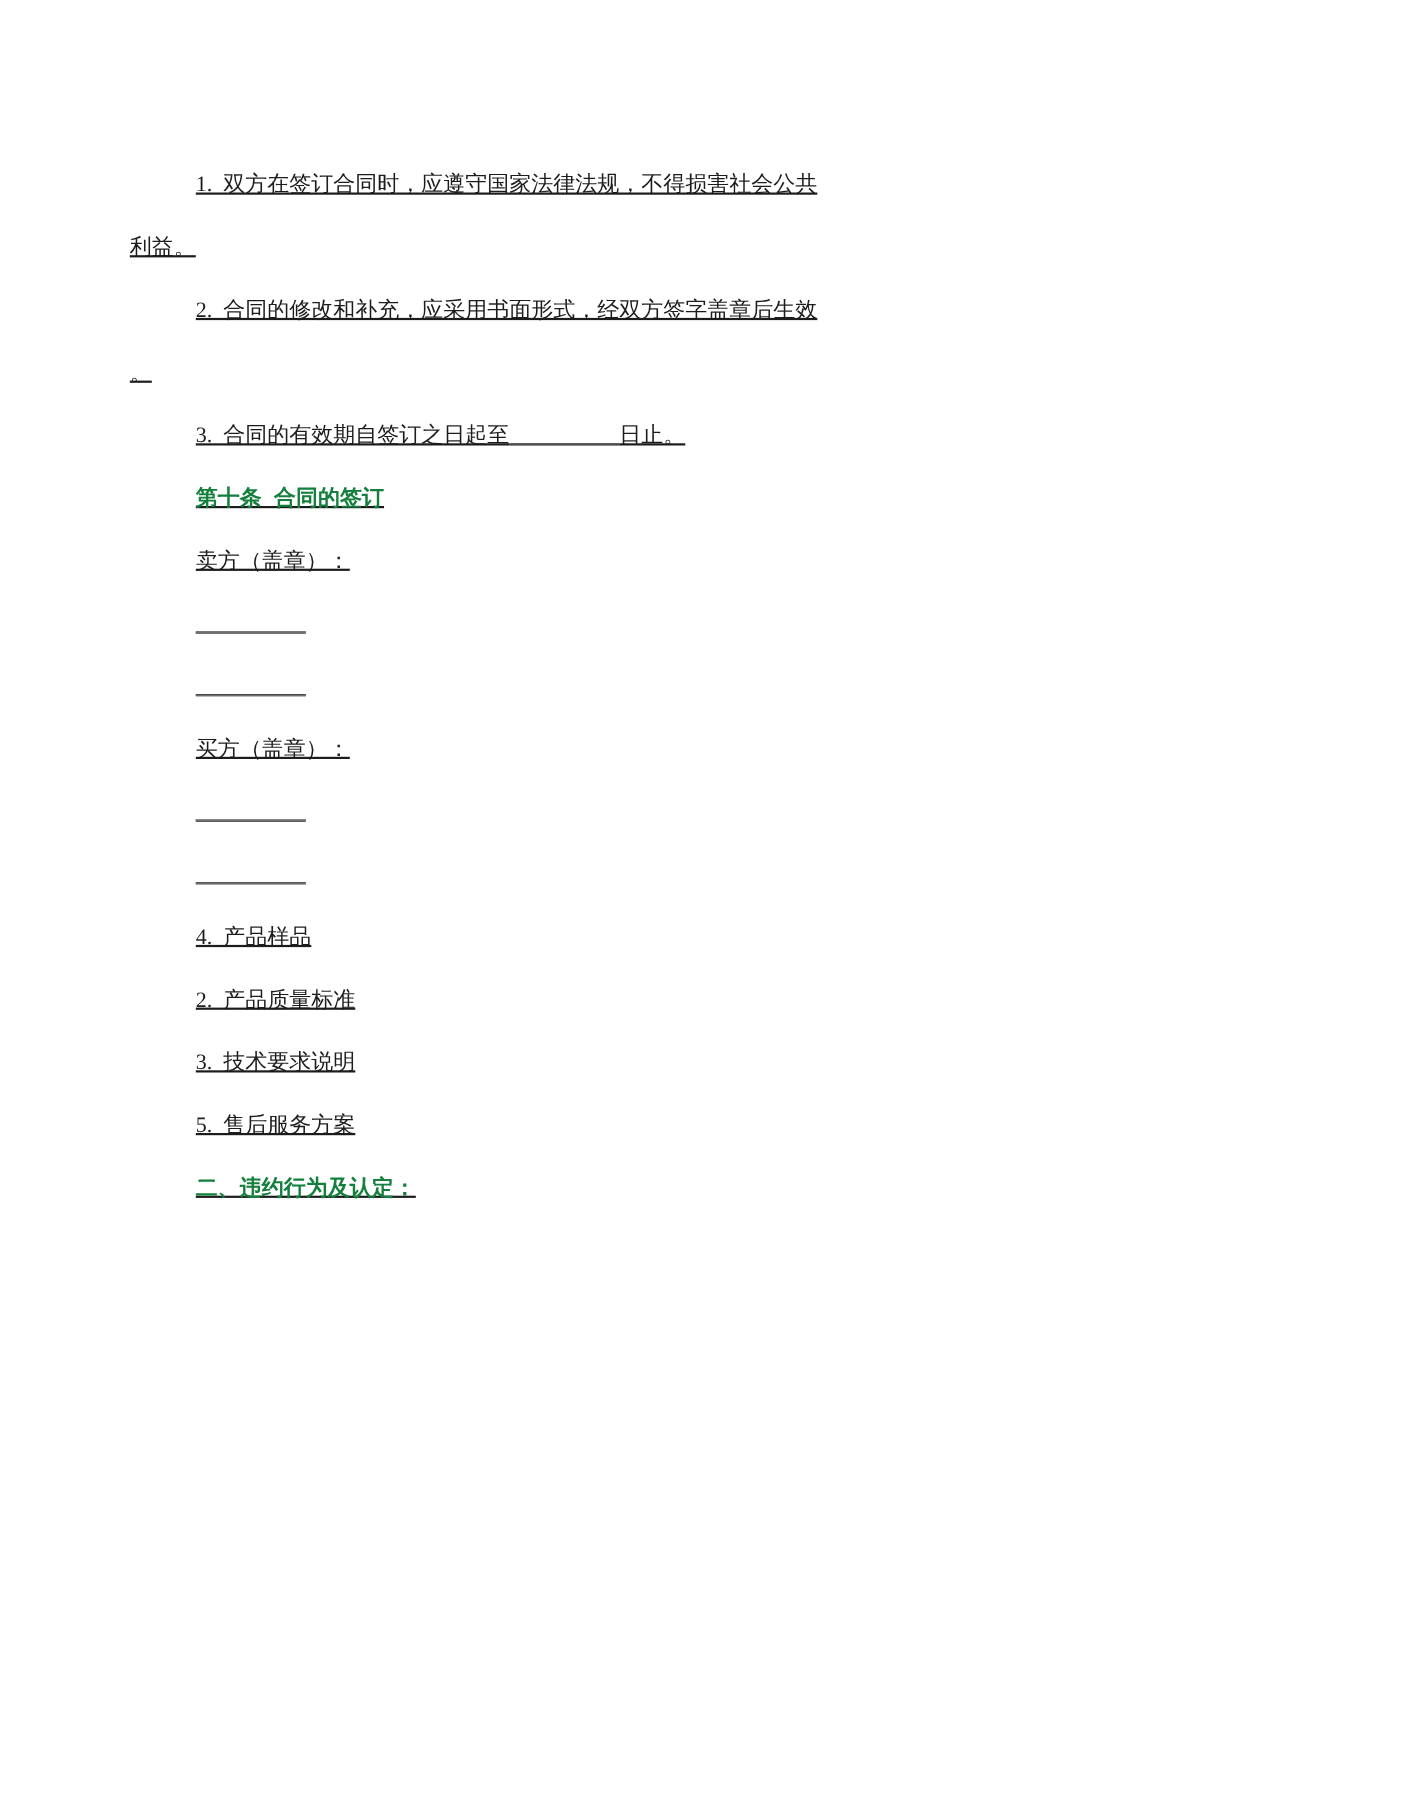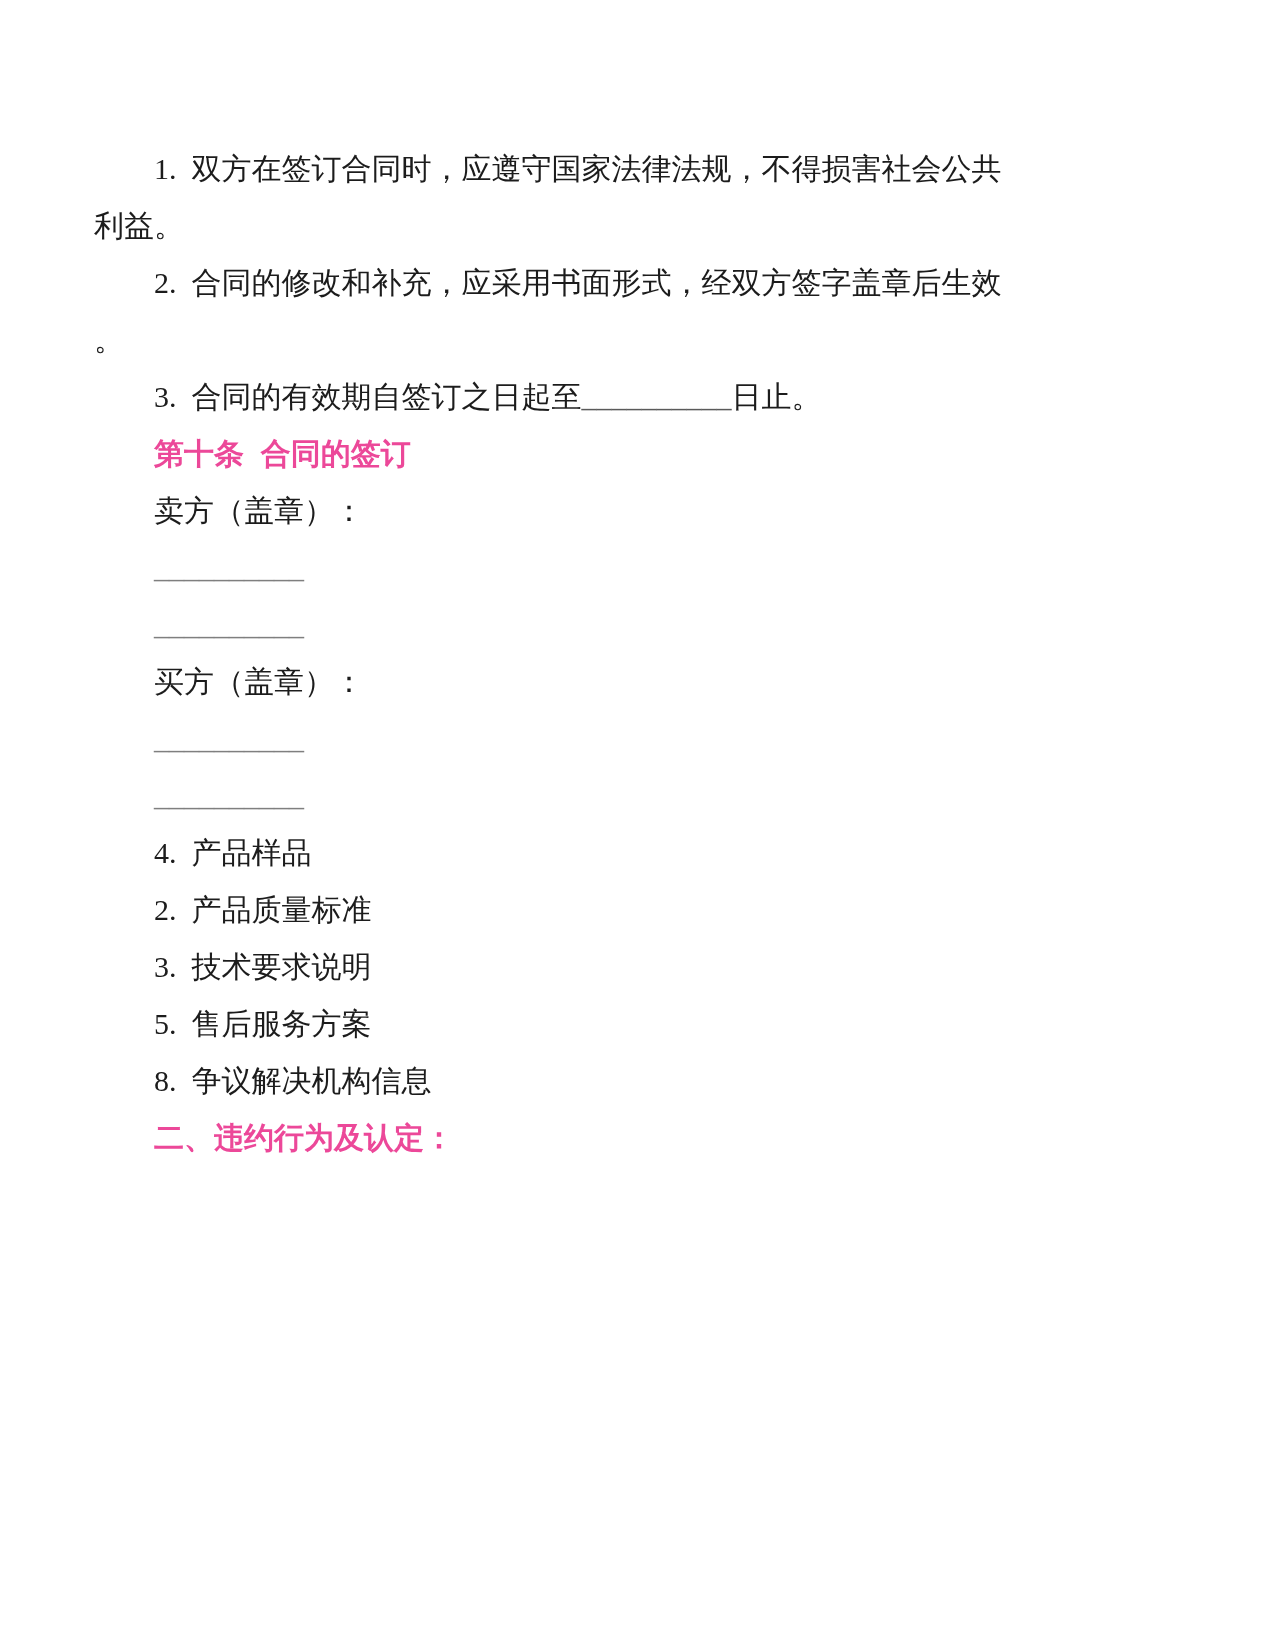--- a/index.html
+++ b/index.html
@@ -5,41 +5,42 @@
   html, body {
     margin: 0;
     padding: 0;
     background: #ffffff;
   }
   .page {
     position: relative;
     width: 1275px;
     height: 1650px;
     box-sizing: border-box;
-    padding: 140px 190px 0 94px;
+    padding: 140px 190px 0 118px;
     background: #ffffff;
     font-family: "Liberation Serif", "DejaVu Serif", serif;
-    font-size: 30px;
+    font-size: 20px;
     line-height: 57px;
     color: #1c1c1c;
     overflow: hidden;
+    text-decoration: underline;
   }
   .line {
     margin: 0;
     padding: 0;
     white-space: pre-wrap;
     text-align: left;
   }
   .indent {
     text-indent: 60px;
   }
   .heading {
     font-family: "Liberation Sans", "DejaVu Sans", sans-serif;
     font-weight: 700;
-    color: #ec4899;
+    color: #15803d;
   }
   .blank {
     color: #7f7f7f;
   }
   .inline-blank {
     color: #5a5a5a;
   }
 </style>
 </head>
 <body>
@@ -68,17 +69,16 @@
   <p class="line indent"><span class="blank">__________</span></p>
 
   <p class="line indent"><span class="blank">__________</span></p>
 
 
 
   <p class="line indent">4.  产品样品</p>
   <p class="line indent">2.  产品质量标准</p>
   <p class="line indent">3.  技术要求说明</p>
   <p class="line indent">5.  售后服务方案</p>
-  <p class="line indent">8.  争议解决机构信息</p>
 
   <p class="line indent heading">二、违约行为及认定：</p>
 
 </div>
 
 </body></html>

